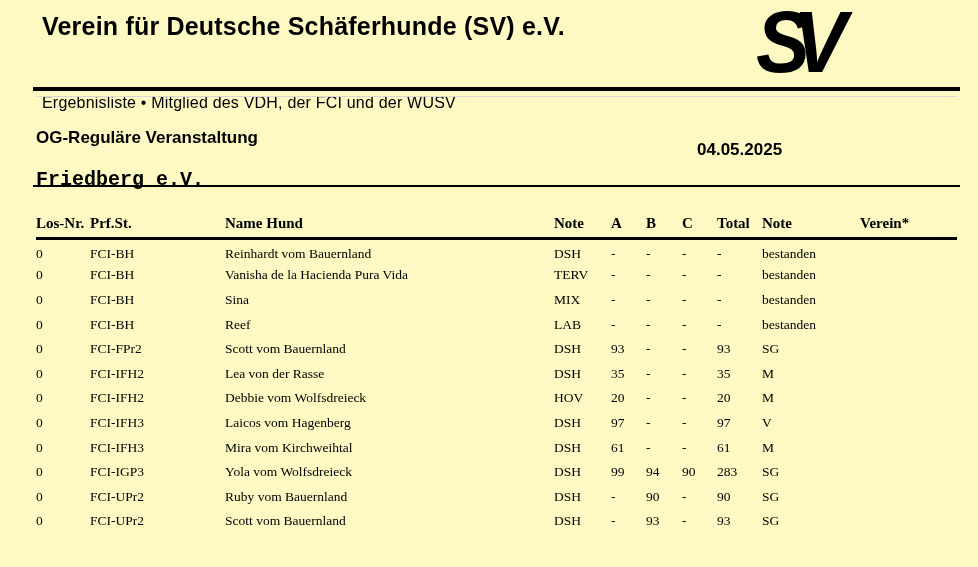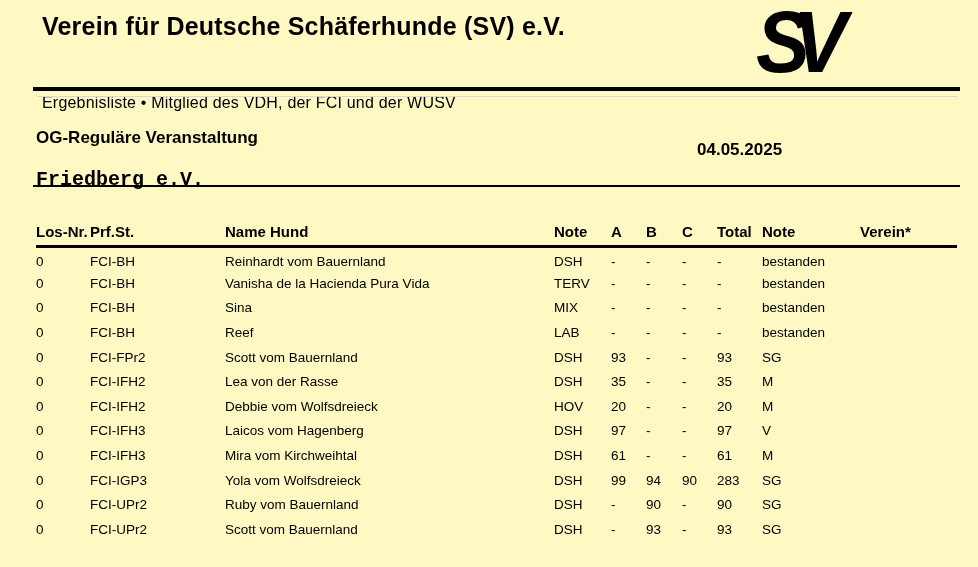--- a/index.html
+++ b/index.html
@@ -58,22 +58,22 @@
     position:absolute; left:36px; top:168px;
     font-size:20px; font-weight:bold; white-space:nowrap;font-family:Liberation Mono, monospace;
   }
   .rule-thin {
     position:absolute; left:33px; width:927px; top:185px; height:2px;
     background:#000;
   }
 
   
   .results {
-    position:absolute; left:36px; top:221px; width:921px;
-    border-collapse:collapse; table-layout:fixed;
+    position:absolute; left:36px; top:213px; width:921px;
+    border-collapse:collapse; table-layout:fixed;font-family:Liberation Serif, serif;
   }
   .results th {
     text-align:left; font-size:15px; font-weight:bold;
     padding:2px 0 5px 0;
     border-bottom:3px solid #000;
     white-space:nowrap; overflow:visible;
   }
   .results td {
     font-size:13.5px; font-weight:normal;
     height:24.6px; vertical-align:middle;

